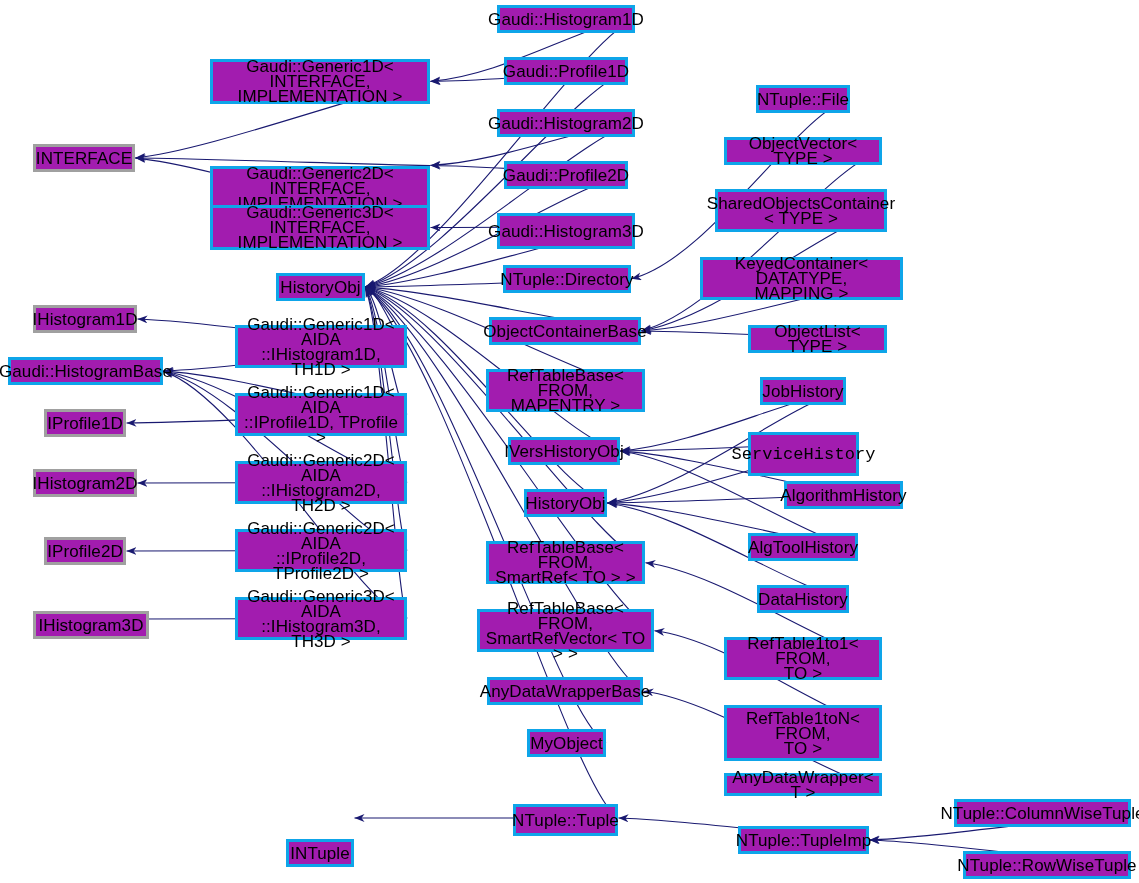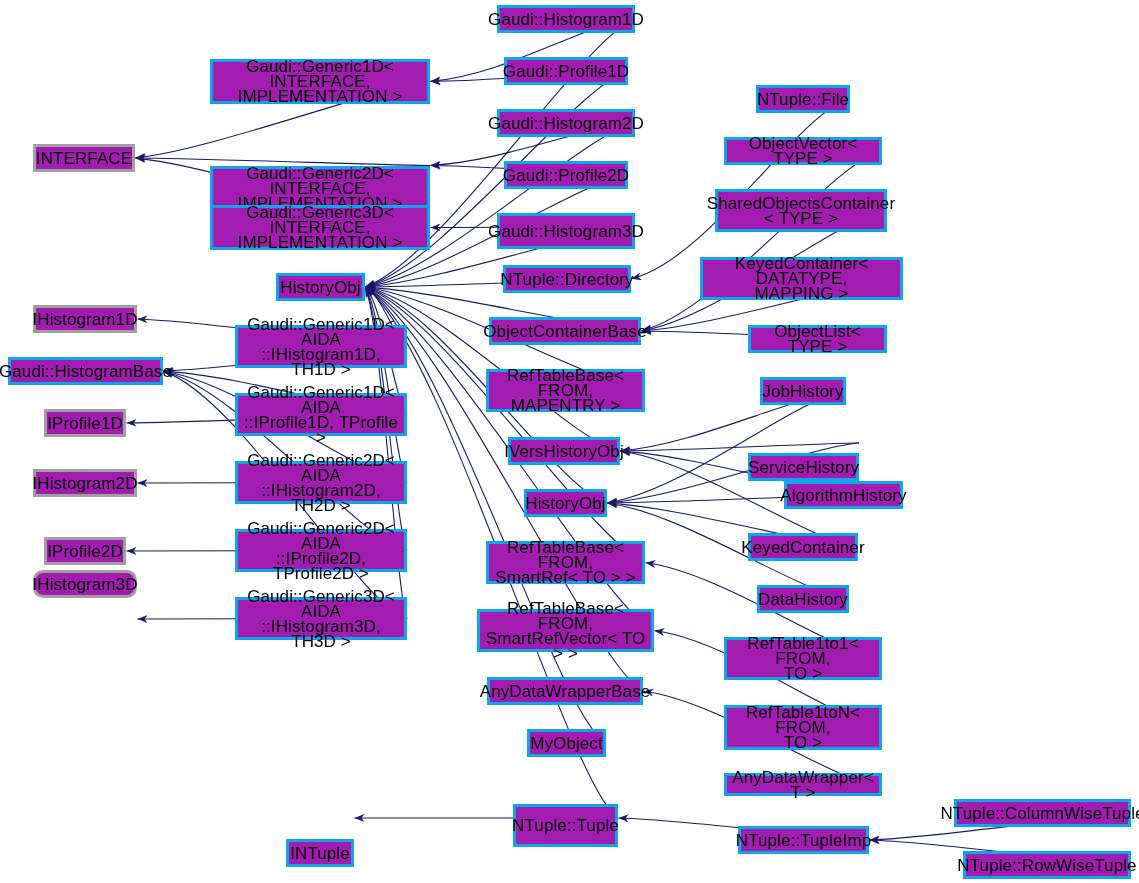--- a/index.html
+++ b/index.html
@@ -134,49 +134,49 @@
     <div class="node" style="left: 715px; top: 189px; width: 172px; height: 43px;">SharedObjectsContainer
 &lt; TYPE &gt;</div>
     <div class="node" style="left: 700px; top: 257px; width: 203px; height: 43px;">KeyedContainer&lt; DATATYPE,
 MAPPING &gt;</div>
     <div class="node" style="left: 748px; top: 325px; width: 139px; height: 28px;">ObjectList&lt; TYPE &gt;</div>
     <div class="node abstract" style="left: 33px; top: 305px; width: 104px; height: 28px;">IHistogram1D</div>
     <div class="node" style="left: 8px; top: 357px; width: 155px; height: 28px;">Gaudi::HistogramBase</div>
     <div class="node abstract" style="left: 44px; top: 409px; width: 82px; height: 28px;">IProfile1D</div>
     <div class="node abstract" style="left: 33px; top: 469px; width: 104px; height: 28px;">IHistogram2D</div>
     <div class="node abstract" style="left: 44px; top: 537px; width: 82px; height: 28px;">IProfile2D</div>
-    <div class="node abstract" style="left: 33px; top: 570px; width: 104px; height: 28px; border-radius: 10px;">IHistogram3D</div>
+    <div class="node abstract" style="left: 33px; top: 611px; width: 116px; height: 28px;">IHistogram3D</div>
     <div class="node" style="left: 235px; top: 325px; width: 172px; height: 43px;">Gaudi::Generic1D&lt; AIDA
 ::IHistogram1D, TH1D &gt;</div>
     <div class="node" style="left: 235px; top: 393px; width: 172px; height: 43px;">Gaudi::Generic1D&lt; AIDA
 ::IProfile1D, TProfile &gt;</div>
     <div class="node" style="left: 235px; top: 461px; width: 172px; height: 43px;">Gaudi::Generic2D&lt; AIDA
 ::IHistogram2D, TH2D &gt;</div>
     <div class="node" style="left: 235px; top: 529px; width: 172px; height: 43px;">Gaudi::Generic2D&lt; AIDA
 ::IProfile2D, TProfile2D &gt;</div>
     <div class="node" style="left: 235px; top: 597px; width: 172px; height: 43px;">Gaudi::Generic3D&lt; AIDA
 ::IHistogram3D, TH3D &gt;</div>
     <div class="node" style="left: 486px; top: 369px; width: 159px; height: 43px;">RefTableBase&lt; FROM,
 MAPENTRY &gt;</div>
     <div class="node" style="left: 508px; top: 437px; width: 112px; height: 28px;">IVersHistoryObj</div>
     <div class="node" style="left: 524px; top: 489px; width: 83px; height: 28px;">HistoryObj</div>
     <div class="node" style="left: 760px; top: 377px; width: 86px; height: 28px;">JobHistory</div>
-    <div class="node" style="left: 748px; top: 453px; width: 111px; height: 28px;">ServiceHistory</div>
+    <div class="node" style="left: 748px; top: 432px; width: 111px; height: 44px; font-family: Liberation Mono, monospace;">ServiceHistory</div>
     <div class="node" style="left: 744px; top: 481px; width: 119px; height: 28px; margin-left: 40px;">AlgorithmHistory</div>
-    <div class="node" style="left: 748px; top: 533px; width: 110px; height: 28px;">KeyedContainer</div>
+    <div class="node" style="left: 748px; top: 533px; width: 110px; height: 28px;">AlgToolHistory</div>
     <div class="node" style="left: 757px; top: 585px; width: 92px; height: 28px;">DataHistory</div>
     <div class="node" style="left: 486px; top: 541px; width: 159px; height: 43px;">RefTableBase&lt; FROM,
 SmartRef&lt; TO &gt; &gt;</div>
     <div class="node" style="left: 477px; top: 609px; width: 177px; height: 43px;">RefTableBase&lt; FROM,
 SmartRefVector&lt; TO &gt; &gt;</div>
     <div class="node" style="left: 487px; top: 677px; width: 156px; height: 28px;">AnyDataWrapperBase</div>
     <div class="node" style="left: 527px; top: 729px; width: 79px; height: 28px;">MyObject</div>
     <div class="node" style="left: 724px; top: 637px; width: 158px; height: 43px;">RefTable1to1&lt; FROM,
 TO &gt;</div>
-    <div class="node" style="left: 724px; top: 705px; width: 158px; height: 45px;">RefTable1toN&lt; FROM,
+    <div class="node" style="left: 724px; top: 705px; width: 158px; height: 56px;">RefTable1toN&lt; FROM,
 TO &gt;</div>
     <div class="node" style="left: 724px; top: 773px; width: 158px; height: 23px;">AnyDataWrapper&lt; T &gt;</div>
     <div class="node" style="left: 286px; top: 804px; width: 68px; height: 28px; margin-top: 35px;">INTuple</div>
-    <div class="node" style="left: 513px; top: 804px; width: 105px; height: 43px;">NTuple::Tuple</div>
+    <div class="node" style="left: 513px; top: 804px; width: 105px; height: 32px;">NTuple::Tuple</div>
     <div class="node" style="left: 738px; top: 826px; width: 131px; height: 28px;">NTuple::TupleImp</div>
     <div class="node" style="left: 954px; top: 799px; width: 177px; height: 28px;">NTuple::ColumnWiseTuple</div>
     <div class="node" style="left: 963px; top: 851px; width: 168px; height: 28px;">NTuple::RowWiseTuple</div>
   </div>
 
 </body></html>

